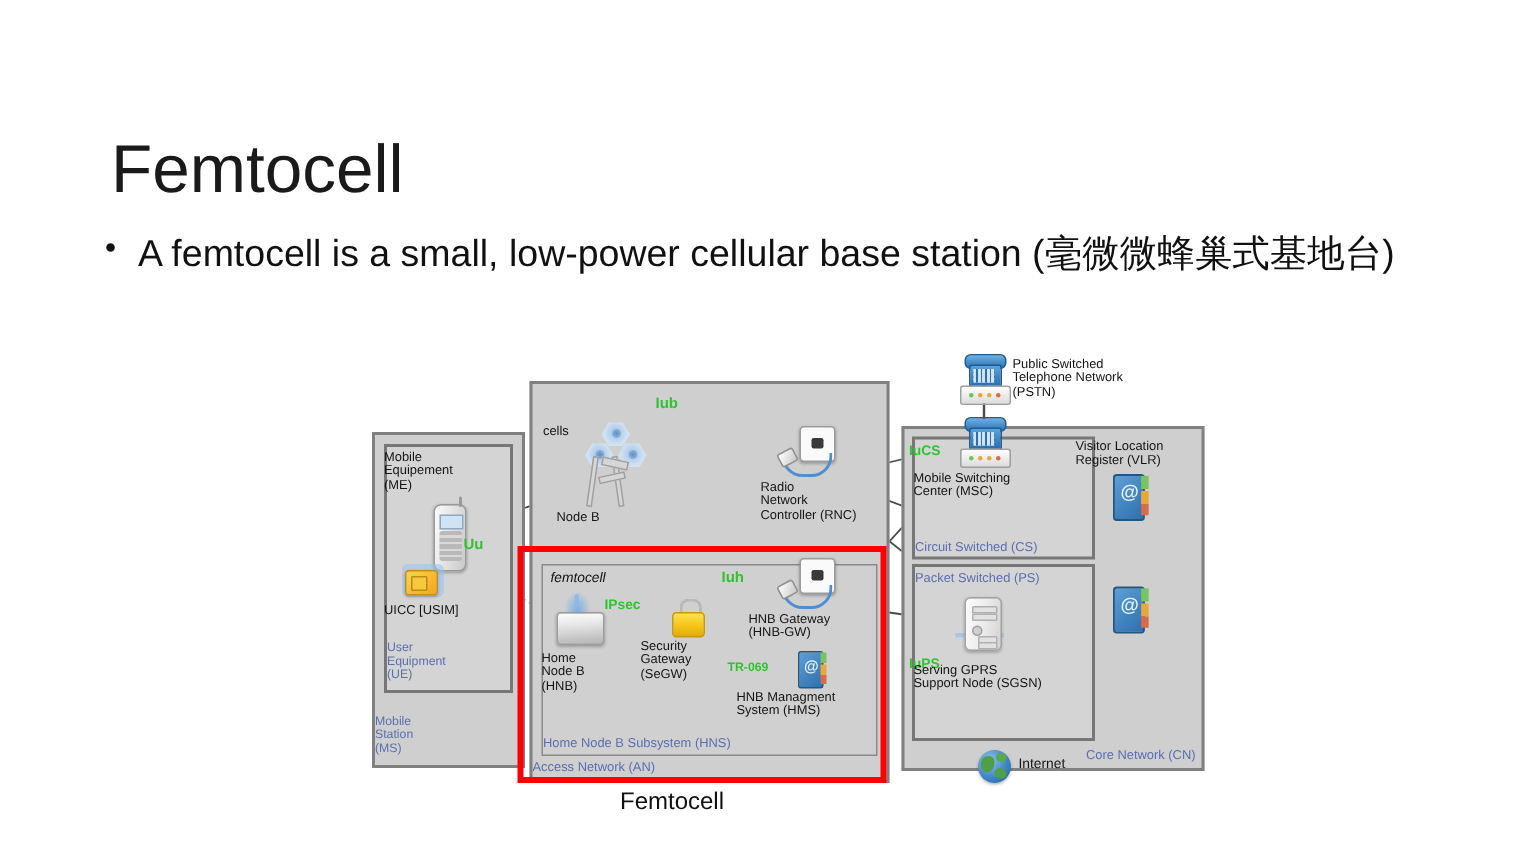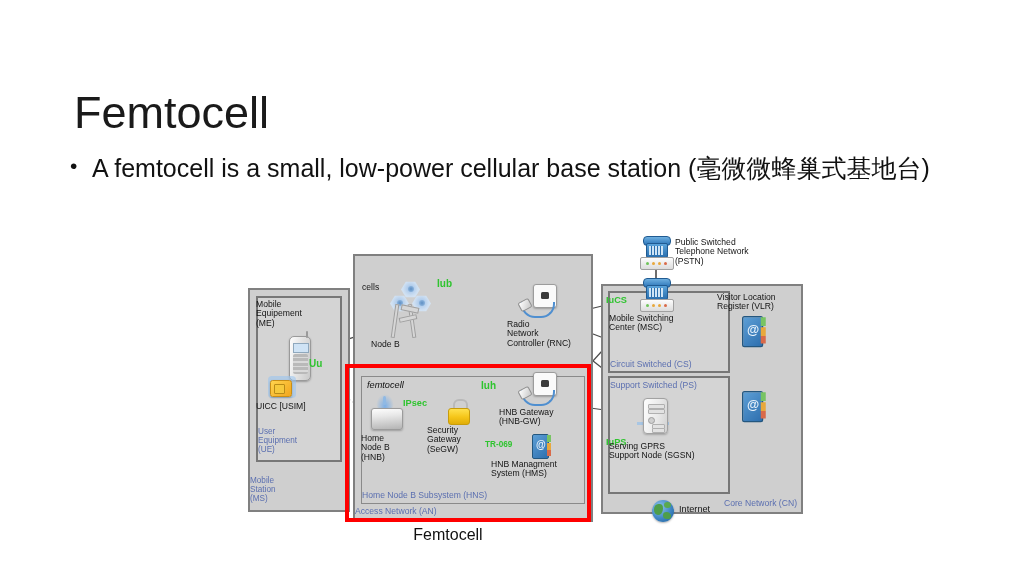--- a/index.html
+++ b/index.html
@@ -254,21 +254,21 @@
     <div class="icon" style="left:145px;top:62px;">
       <div class="tower">
         <span class="leg" style="left:5px;transform:rotate(8deg);"></span>
         <span class="leg" style="left:22px;transform:rotate(-8deg);"></span>
         <span class="leg" style="left:13px;top:8px;height:4px;width:16px;transform:rotate(12deg);"></span>
         <span class="leg" style="left:11px;top:18px;height:3px;width:16px;transform:rotate(-12deg);"></span>
       </div>
     </div>
     <div class="lbl t85 lbl-dark" style="left:128px;top:104px;width:64px;">Node B</div>
 
-    <div class="lbl t10 lbl-green" style="left:194px;top:43px;width:40px;">Iub</div>
+    <div class="lbl t10 lbl-green" style="left:194px;top:29px;width:40px;">Iub</div>
 
     <div class="icon" style="left:290px;top:48px;">
       <div class="jackbox"></div>
     </div>
     <div class="cable" style="left:278px;top:66px;"></div>
     <div class="plug" style="left:276px;top:64px;"></div>
     <div class="lbl t85 lbl-dark" style="left:264px;top:84px;width:78px;">Radio<br>Network<br>Controller (RNC)</div>
 
     <div class="panel panel-inner2" style="left:118px;top:140px;width:224px;height:128px;">
       <div class="lbl t85 lbl-blue" style="left:0;bottom:3px;width:100%;">Home Node B Subsystem (HNS)</div>
@@ -316,21 +316,21 @@
 
     <div class="panel panel-outer" style="left:358px;top:48px;width:202px;height:230px;">
       <div class="lbl t85 lbl-blue" style="right:4px;bottom:4px;width:110px;text-align:right;">Core Network (CN)</div>
     </div>
 
     <div class="panel panel-inner" style="left:365px;top:55px;width:122px;height:82px;">
       <div class="lbl t85 lbl-blue" style="left:0;bottom:2px;width:100%;">Circuit Switched (CS)</div>
     </div>
 
     <div class="panel panel-inner" style="left:365px;top:140px;width:122px;height:118px;">
-      <div class="lbl t85 lbl-blue" style="left:0;top:3px;width:100%;">Support Switched (PS)</div>
+      <div class="lbl t85 lbl-blue" style="left:0;top:3px;width:100%;">Packet Switched (PS)</div>
     </div>
 
     <div class="icon" style="left:400px;top:0px;">
       <div class="tele">
           <span class="hand"></span>
           <span class="base"></span>
           <span class="pad"></span>
         </div>
     </div>
     <div class="icon" style="left:397px;top:21px;">

